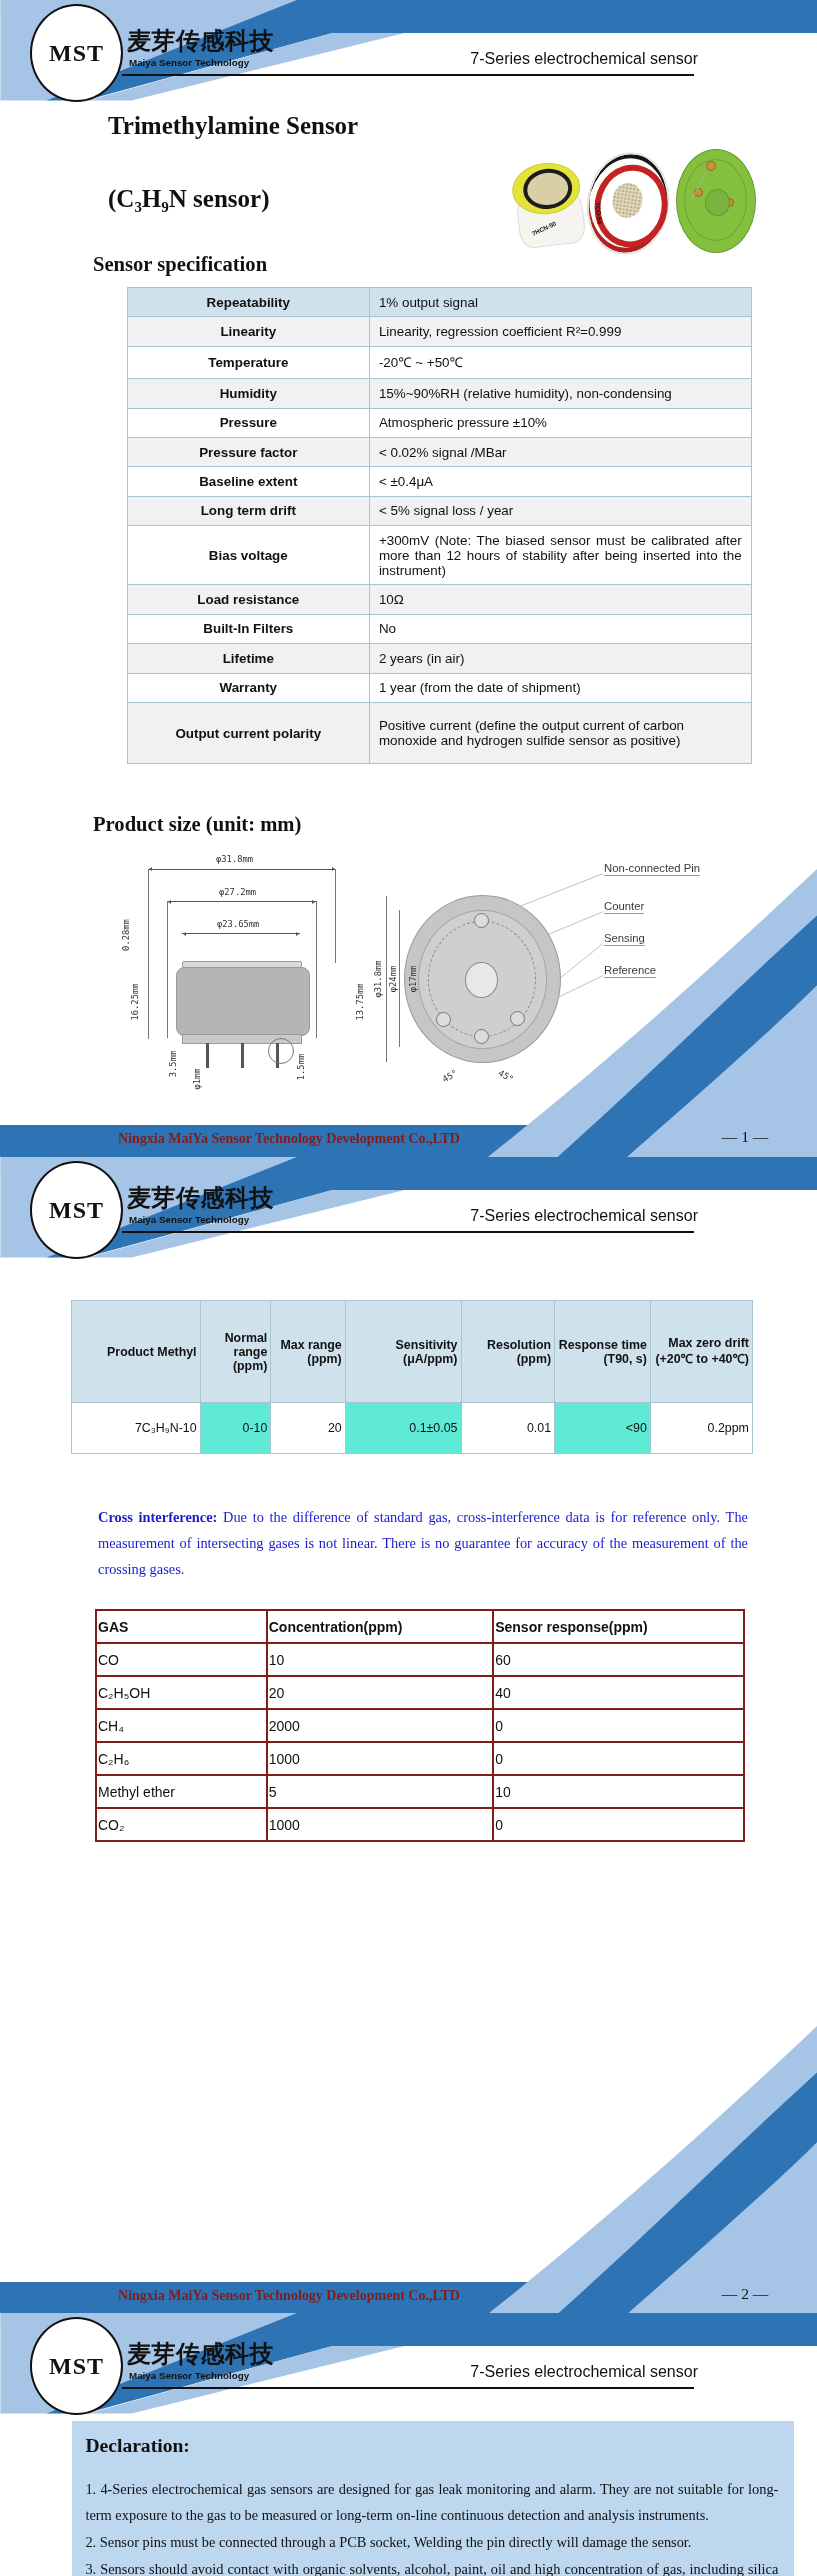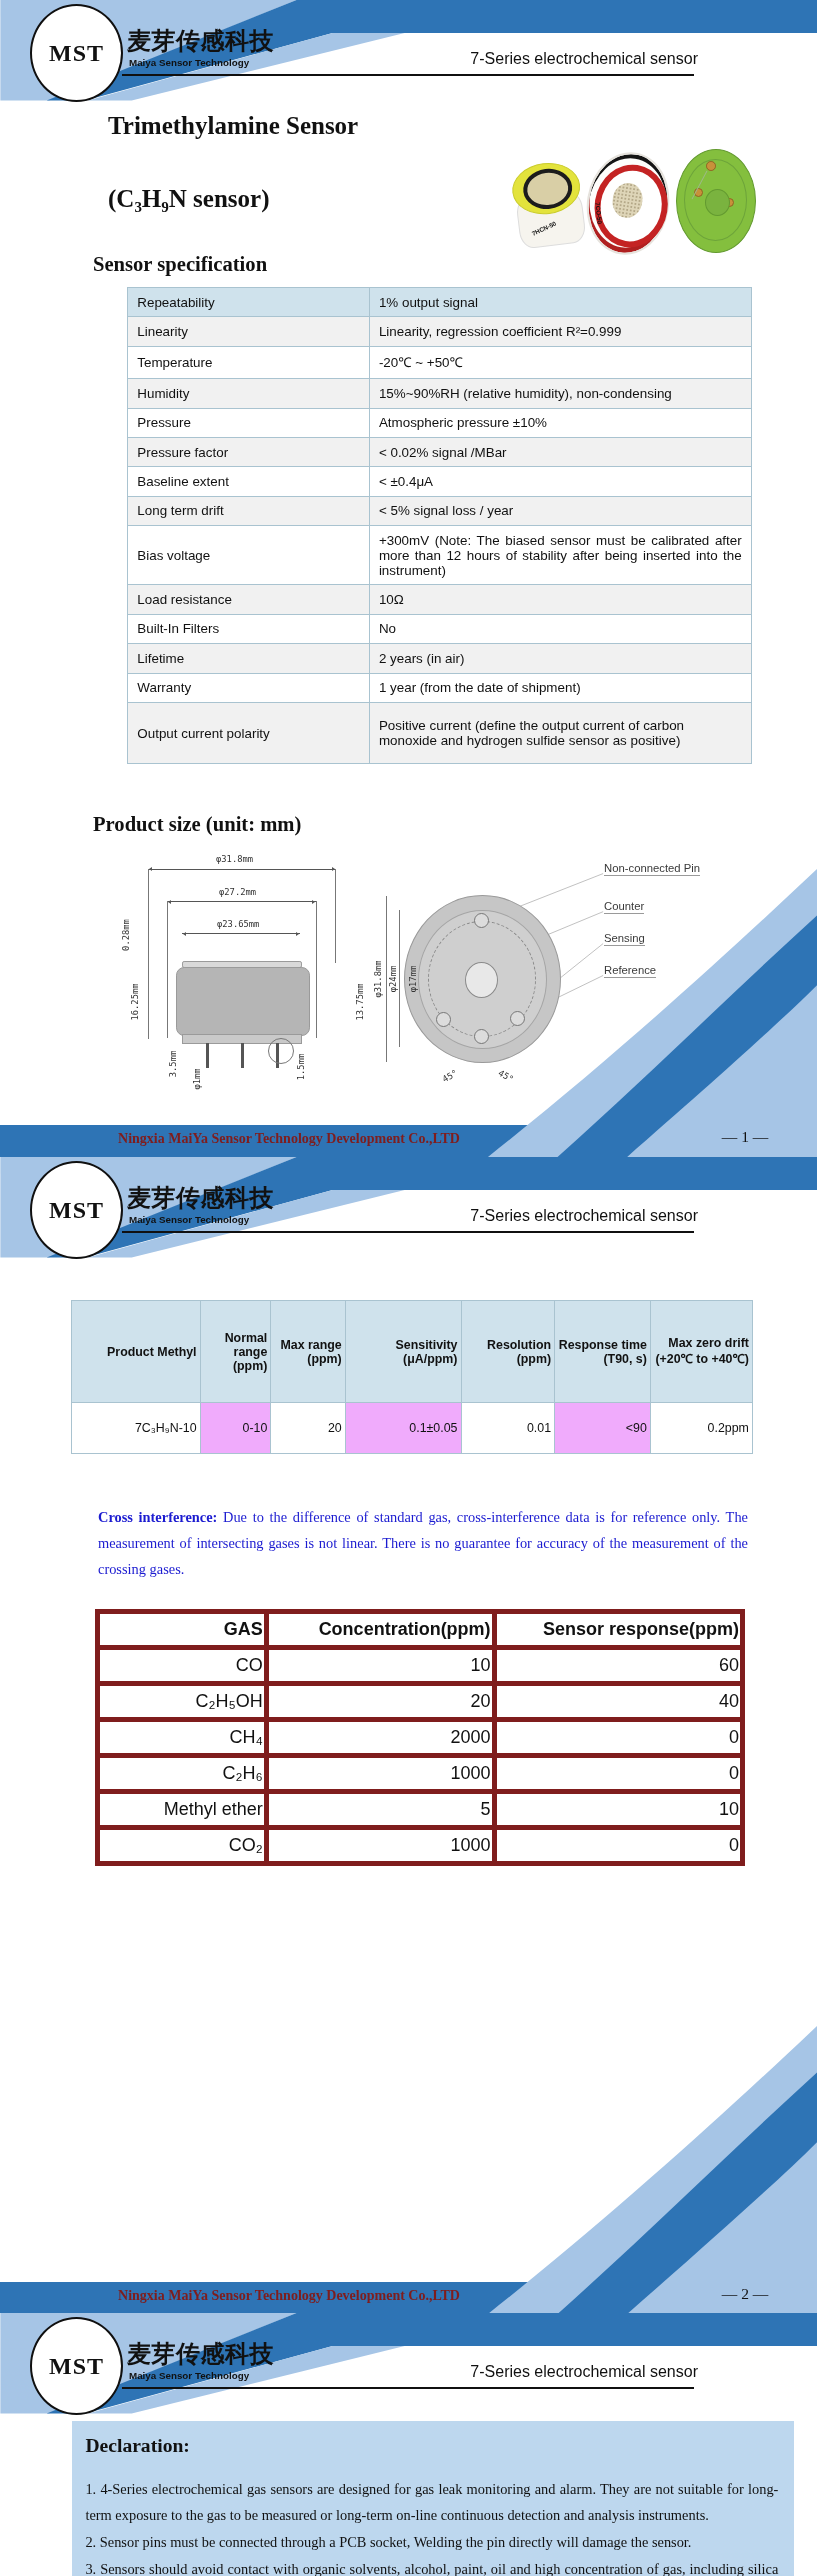--- a/index.html
+++ b/index.html
@@ -22,34 +22,34 @@
     font-family:"Liberation Serif",serif;font-weight:bold;font-size:14px;}
   .foot-num{position:absolute;left:701px;top:1128px;width:88px;text-align:center;
     font-family:"Liberation Serif",serif;font-size:15.5px;color:#111;}
   .swoosh{position:absolute;left:457px;top:868px;}
   
   .doc-title{position:absolute;font-family:"Liberation Serif",serif;font-weight:bold;font-size:25px;}
   .sec-title{position:absolute;font-family:"Liberation Serif",serif;font-weight:bold;font-size:20.6px;}
   table{border-collapse:collapse;}
   .spec-table{position:absolute;left:127px;top:287px;width:625px;border:1.5px solid #76a2b8;}
   .spec-table td{border:1px solid #a9c3d0;font-size:13.4px;padding:6.7px 9.3px;vertical-align:middle;}
-  .spec-table td.lbl{width:222px;font-weight:normal;}
+  .spec-table td.lbl{width:222px;font-weight:bold;text-align:center;}
   .spec-table tr.hdr td{background:#CFE2EC;}
   .spec-table tr.alt td{background:#F1F1F1;}
   
   .model-table{position:absolute;left:71px;top:143px;width:682px;border:1.5px solid #76a2b8;}
   .model-table td{border:1px solid #a9c3d0;font-size:12.4px;text-align:right;vertical-align:middle;padding:4.1px 3.1px;}
   .model-table tr.hdr td{background:#CFE2EC;font-weight:bold;height:93px;}
   .model-table tr.data td{height:42px;}
-  .model-table tr.data td.g{background:#f0abfc;}
+  .model-table tr.data td.g{background:#5eead4;}
   .cross-note{position:absolute;left:98px;top:334px;width:650px;font-family:"Liberation Serif",serif;
     font-size:14.4px;line-height:1.78;text-align:justify;color:#1b1bd0;}
   .cross-note b{font-weight:bold;}
   .gas-table{position:absolute;left:95px;top:452px;width:650px;border:1px solid #333;}
-  .gas-table td{border:5px solid #7f1d1d;font-size:18px;text-align:right;height:29px;background:#fff;}
+  .gas-table td{border:2px solid #7f1d1d;font-size:14px;text-align:left;height:29px;background:#fff;}
   .gas-table tr.hdr td{font-weight:bold;border-bottom:1.5px solid #333;}
   
   .dim-label{position:absolute;font-family:"DejaVu Sans Mono",monospace;font-size:8.8px;color:#333;white-space:nowrap;}
   .dim-v{transform:rotate(-90deg);transform-origin:center;}
   .dimline{position:absolute;height:0;border-top:0.8px solid #555;}
   .dimline:before,.dimline:after{content:"";position:absolute;top:-2.1px;border:2.1px solid transparent;}
   .dimline:before{left:-1px;border-right:3.6px solid #555;}
   .dimline:after{right:-1px;border-left:3.6px solid #555;}
   .vline{position:absolute;width:0;border-left:0.5px solid #777;}
   .callout{position:absolute;font-size:11.3px;color:#3a3a3a;border-bottom:0.8px solid #9a9a9a;

